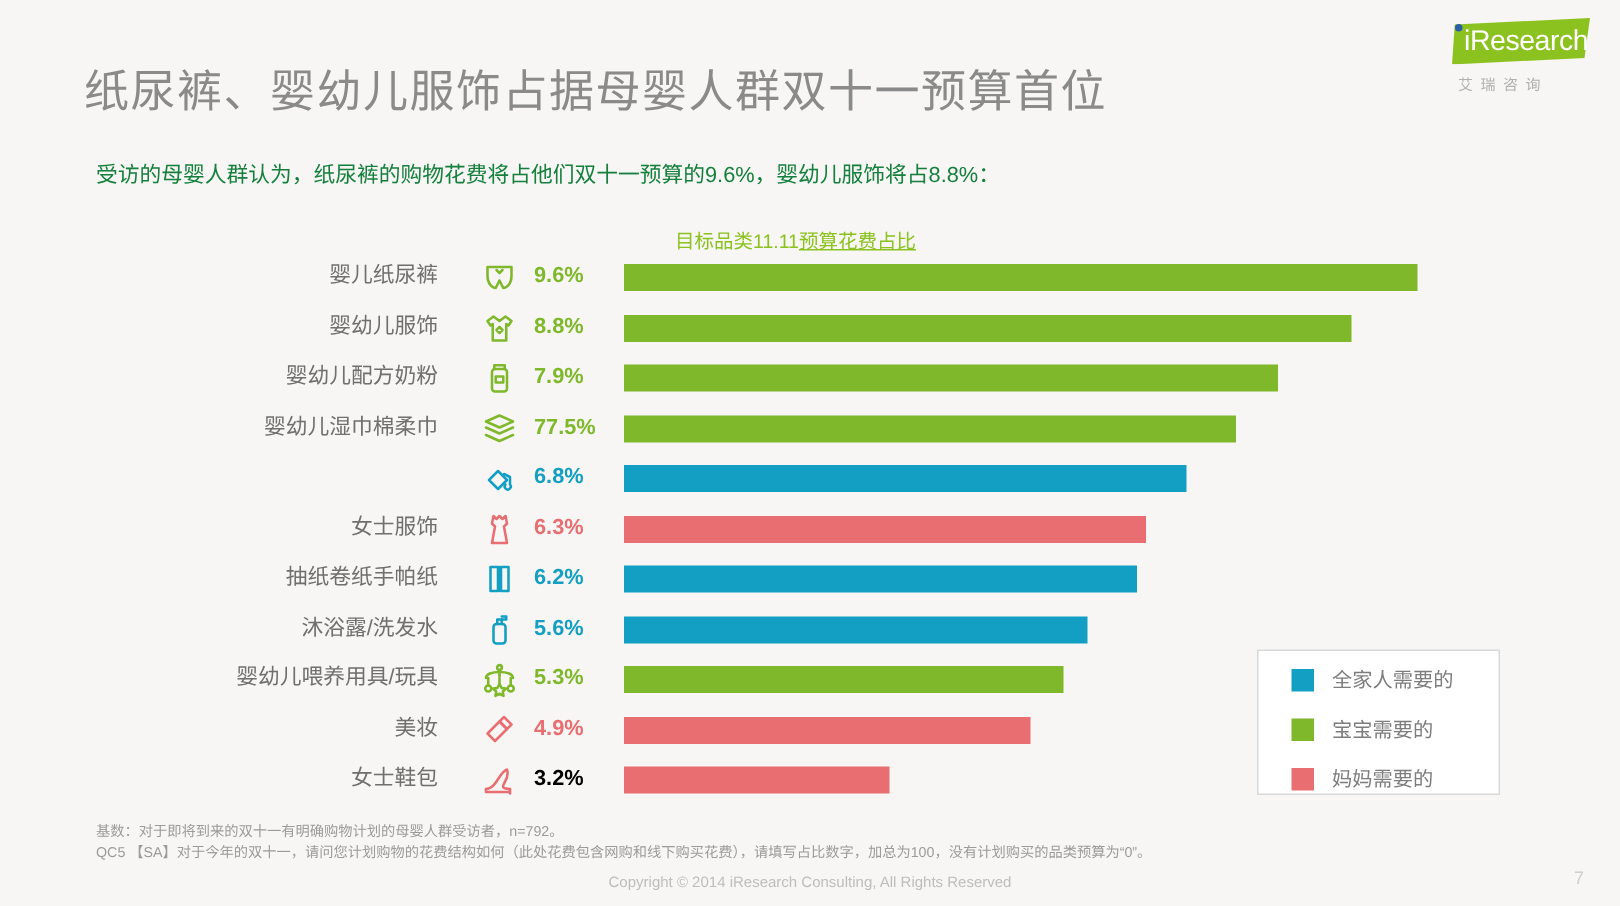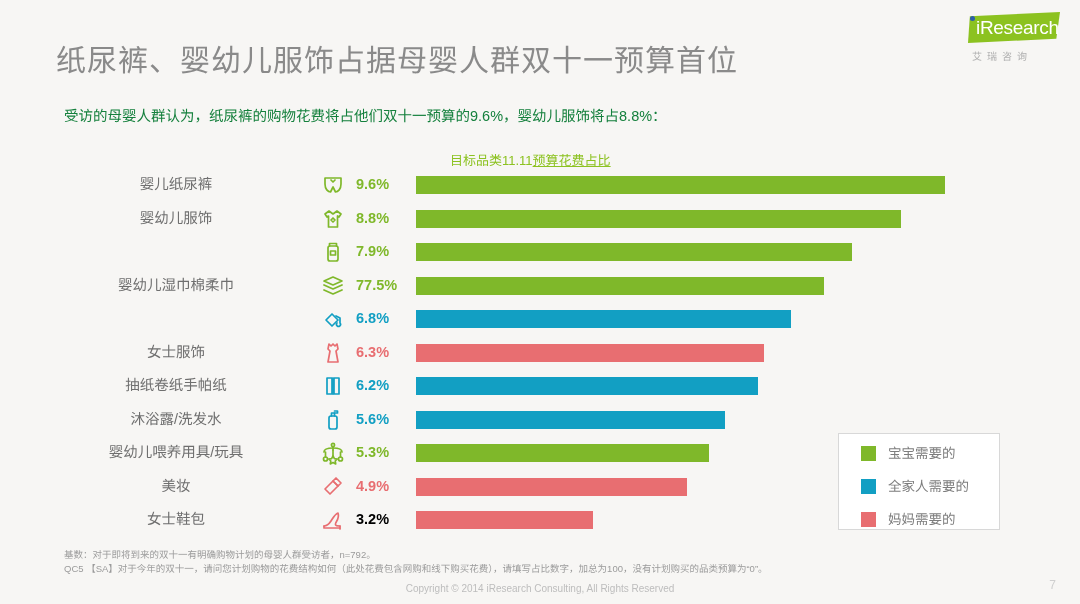--- a/index.html
+++ b/index.html
@@ -28,21 +28,21 @@
     letter-spacing:1px;white-space:nowrap;font-weight:normal;}
   .subtitle{position:absolute;left:64px;top:104px;font-size:14.5px;color:#15803d;white-space:nowrap;}
 
   
   .chart{position:absolute;left:0;top:140px;width:1080px;height:400px;}
   .chart-title{position:absolute;left:450px;top:10px;font-size:13px;color:#8cc220;white-space:nowrap;}
   .chart-title u{text-decoration:underline;text-decoration-color:#8cc220;}
 
   .rows{position:absolute;left:0;top:28px;width:1080px;}
   .row{position:relative;height:33.5px;}
-  .r-label{position:absolute;left:60px;width:232px;text-align:center;
+  .r-label{position:absolute;left:60px;width:232px;text-align:right;
     font-size:14.5px;color:#6f6f6f;line-height:33.5px;white-space:nowrap;}
   .r-icon{position:absolute;left:318px;top:4px;width:30px;height:26px;}
   .r-icon svg{display:block;width:30px;height:26px;}
   .r-val{position:absolute;left:356px;width:52px;text-align:left;
     font-size:14.5px;font-weight:bold;line-height:33.5px;}
   .r-bar{position:absolute;left:416px;top:8px;height:18px;border-radius:0;}
 
   
   .legend{position:absolute;left:838px;top:433px;width:162px;height:97px;
     background:#ffffff;border:1px solid #d8d8d8;box-sizing:border-box;}
@@ -95,20 +95,21 @@
           <div class="r-icon" style="color: rgb(127, 184, 42);">
             <svg viewBox="0 0 30 26">
               <path fill="none" stroke="currentColor" stroke-width="1.7" stroke-linejoin="round" stroke-linecap="round" d="M11 5l4 3 4-3 4 3-2 3-1.5-1v11h-9V10L9 11 7 8z"></path>
               <path fill="none" stroke="currentColor" stroke-width="1.7" stroke-linejoin="round" stroke-linecap="round" d="M15 12l2 2-2 2-2-2z"></path>
             </svg>
           </div>
           <div class="r-val" style="color: rgb(127, 184, 42);">8.8%</div>
           <div class="r-bar" style="width: 485px; background: rgb(127, 184, 42);"></div>
         </div>
         <div class="row">
+          <div class="r-label">婴幼儿配方奶粉</div>
           <div class="r-icon" style="color: rgb(127, 184, 42);">
             <svg viewBox="0 0 30 26">
               <rect fill="none" stroke="currentColor" stroke-width="1.7" stroke-linejoin="round" stroke-linecap="round" x="10" y="7" width="10" height="15" rx="2"></rect>
               <path fill="none" stroke="currentColor" stroke-width="1.7" stroke-linejoin="round" stroke-linecap="round" d="M11.5 7V4.5h7V7"></path>
               <rect fill="none" stroke="currentColor" stroke-width="1.7" stroke-linejoin="round" stroke-linecap="round" x="12.5" y="12" width="5" height="4"></rect>
             </svg>
           </div>
           <div class="r-val" style="color: rgb(127, 184, 42);">7.9%</div>
           <div class="r-bar" style="width: 435.5px; background: rgb(127, 184, 42);"></div>
         </div>
@@ -205,26 +206,26 @@
             </svg>
           </div>
           <div class="r-val" style="color: #000000;">3.2%</div>
           <div class="r-bar" style="width: 177px; background: rgb(232, 110, 113);"></div>
         </div>
       </div>
   </div>
 
   <div class="legend" id="legend">
       <div class="legend-item">
+        <span class="legend-swatch" style="background: rgb(18, 159, 195);"></span>
+        <span class="legend-label">全家人需要的</span>
+      </div>
+      <div class="legend-item">
         <span class="legend-swatch" style="background: rgb(127, 184, 42);"></span>
         <span class="legend-label">宝宝需要的</span>
-      </div>
-      <div class="legend-item">
-        <span class="legend-swatch" style="background: rgb(18, 159, 195);"></span>
-        <span class="legend-label">全家人需要的</span>
       </div>
       <div class="legend-item">
         <span class="legend-swatch" style="background: rgb(232, 110, 113);"></span>
         <span class="legend-label">妈妈需要的</span>
       </div>
     </div>
 
   <div class="notes">
     <div class="note-line">基数：对于即将到来的双十一有明确购物计划的母婴人群受访者，n=792。</div>
     <div class="note-line note-qc">QC5  【SA】对于今年的双十一，请问您计划购物的花费结构如何（此处花费包含网购和线下购买花费），请填写占比数字，加总为100，没有计划购买的品类预算为“0”。</div>

